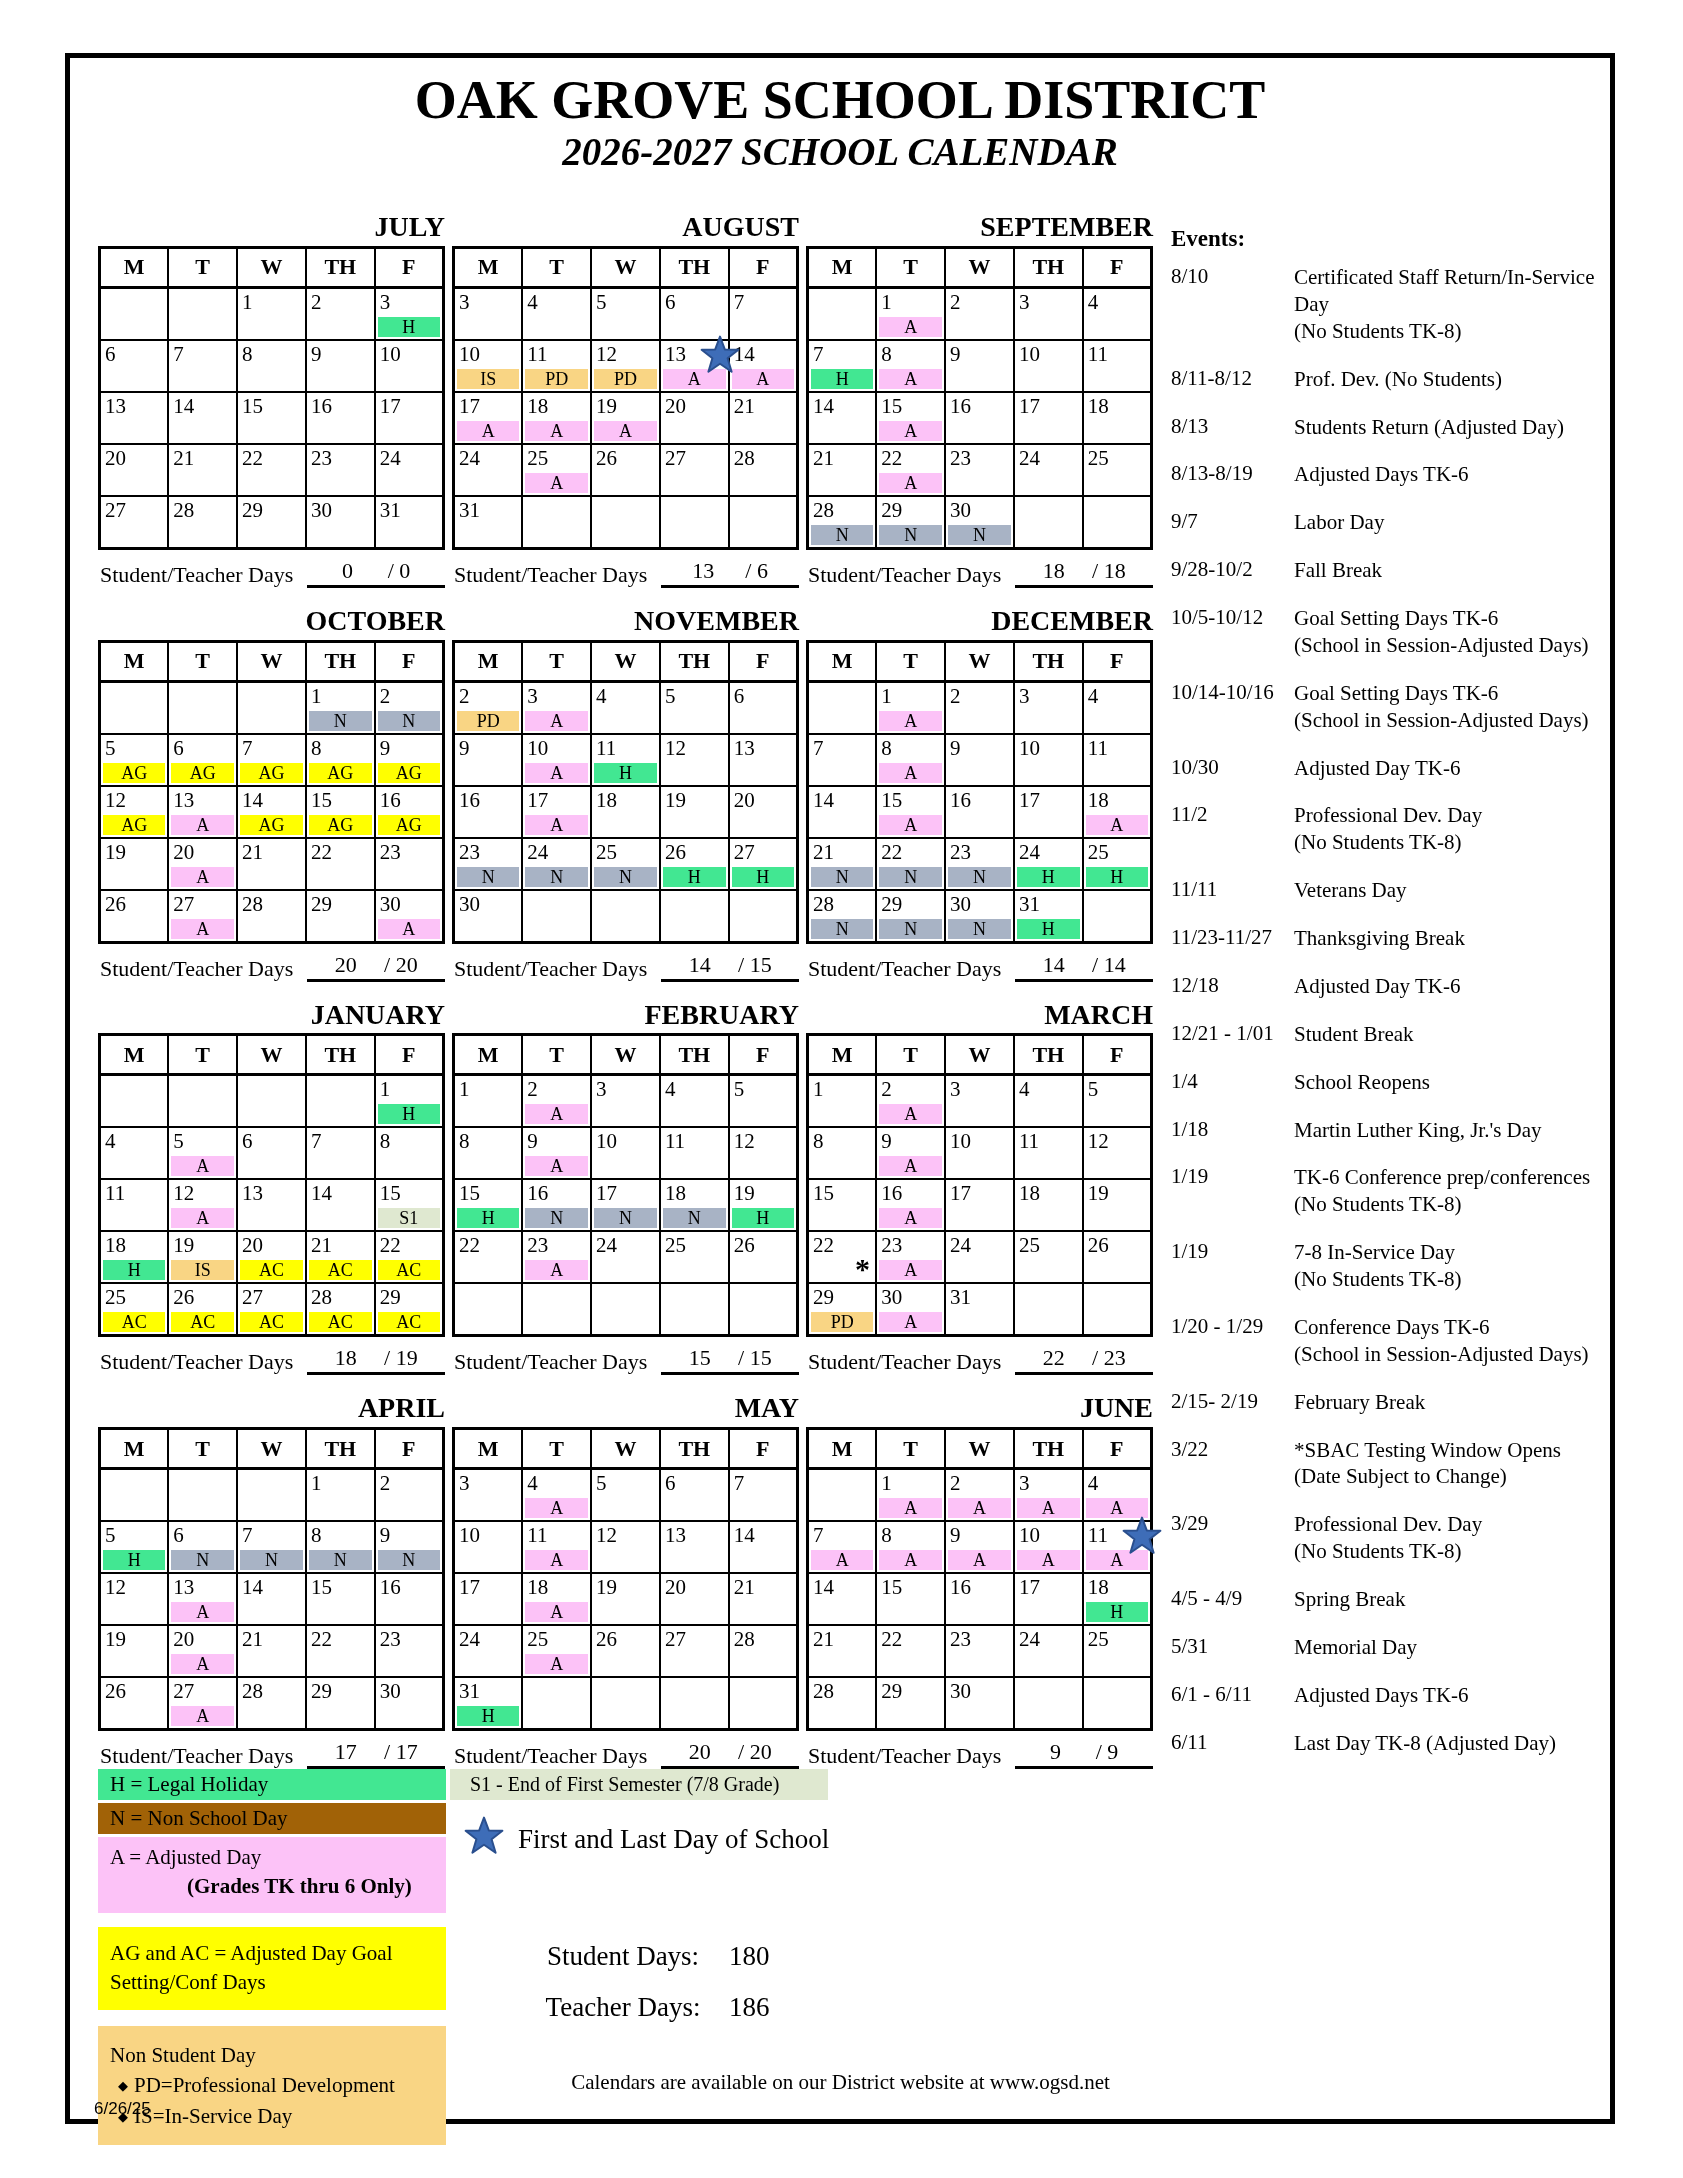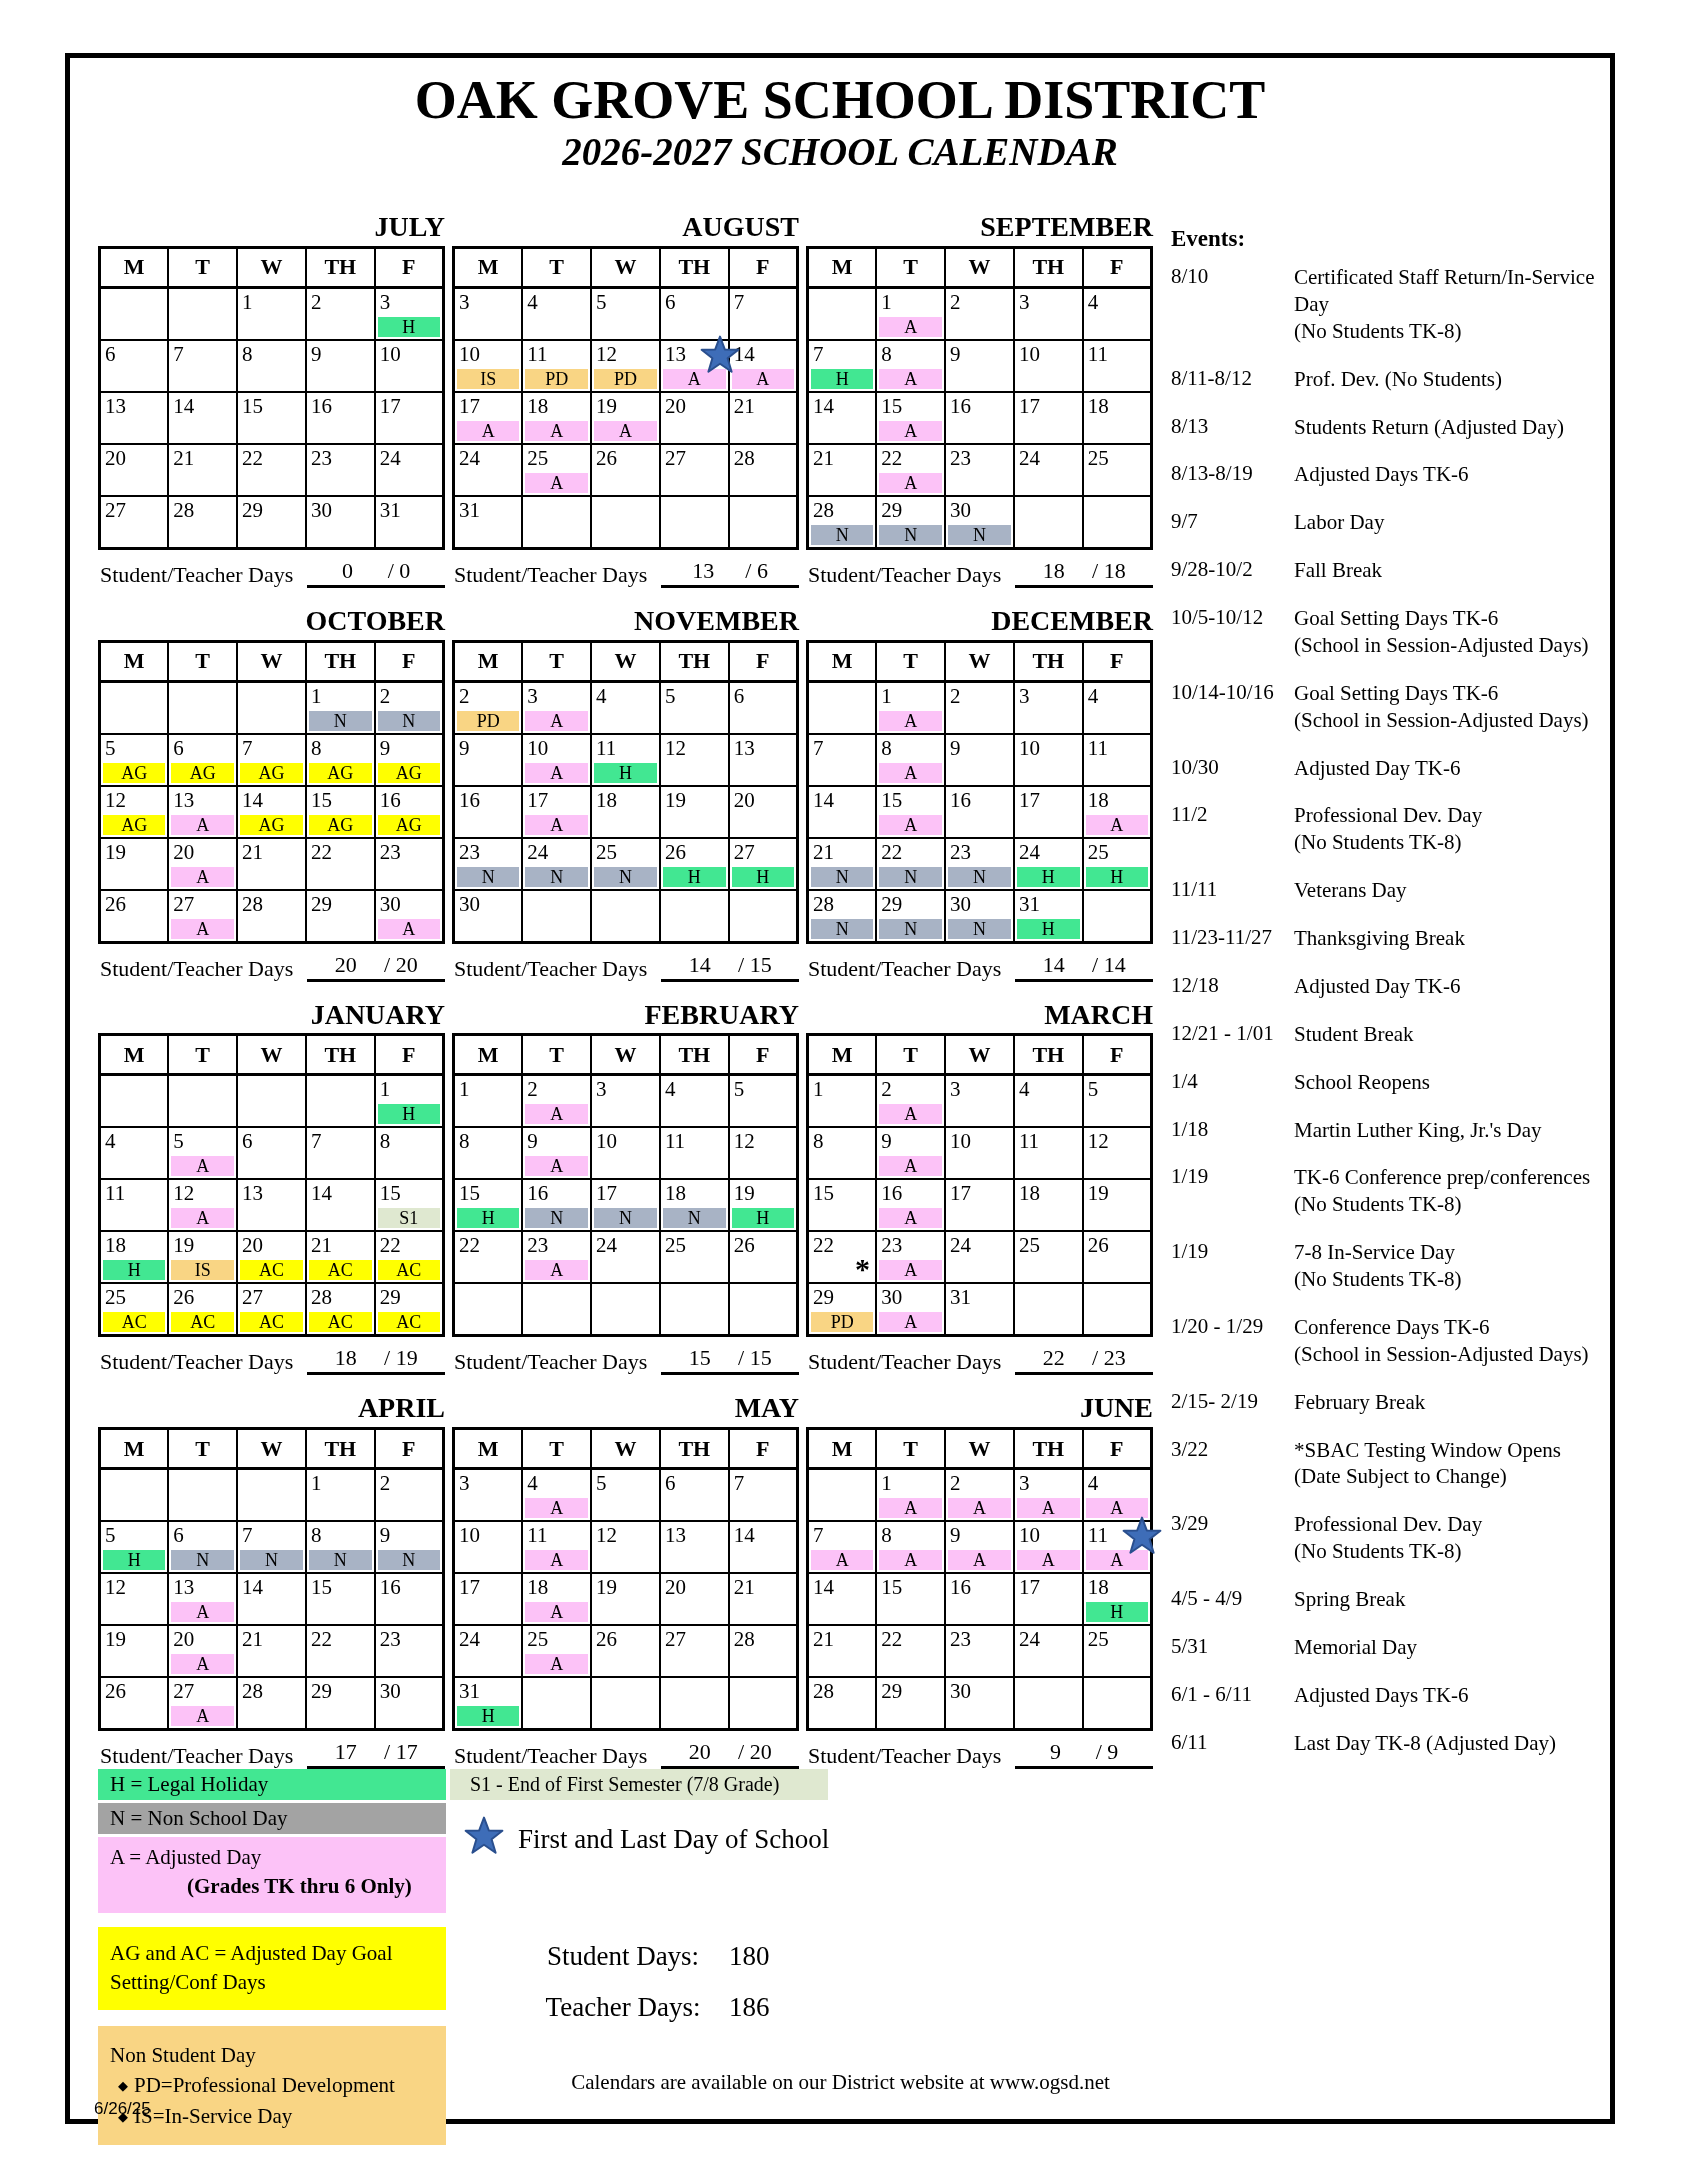--- a/index.html
+++ b/index.html
@@ -1573,21 +1573,21 @@
             <div class="date">6/11</div>
             <div class="desc">
               <div>Last Day TK-8 (Adjusted Day)</div>
             </div>
           </div>
         </div>
     </div>
 
     <div id="legend-left">
       <div class="lg-strip" style="background: rgb(66, 231, 146);">H = Legal Holiday</div>
-      <div class="lg-strip" style="background: #a3a3a3;">N = Non School Day</div>
+      <div class="lg-strip" style="background: #a16207;">N = Non School Day</div>
       <div class="lg-a" style="background: rgb(252, 194, 247);">
         <div>A = Adjusted Day</div>
         <div class="lg-a-sub">(Grades TK thru 6 Only)</div>
       </div>
       <div class="lg-ag" style="background: rgb(255, 255, 0);">AG and AC = Adjusted Day Goal Setting/Conf Days</div>
       <div class="lg-ns" style="background: rgb(249, 213, 132);">
         <div>Non Student Day</div>
         <div><span class="dia">◆</span><span>PD=Professional Development</span></div>
         <div><span class="dia">◆</span><span>IS=In-Service Day</span></div>
       </div>

